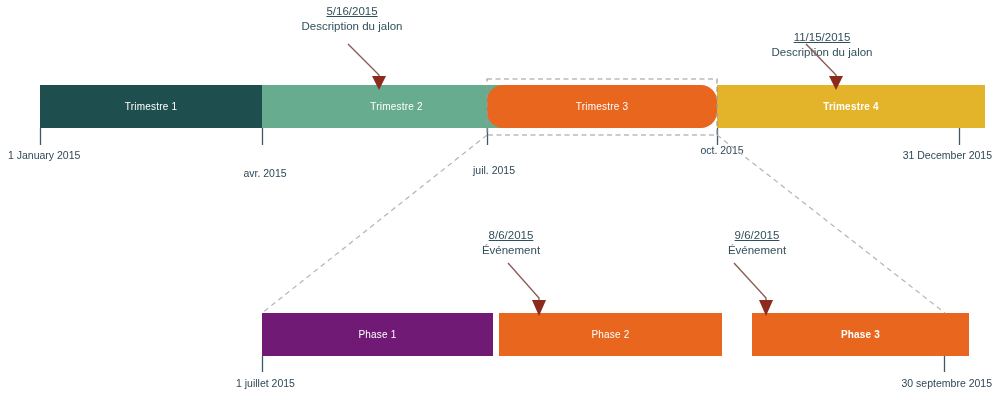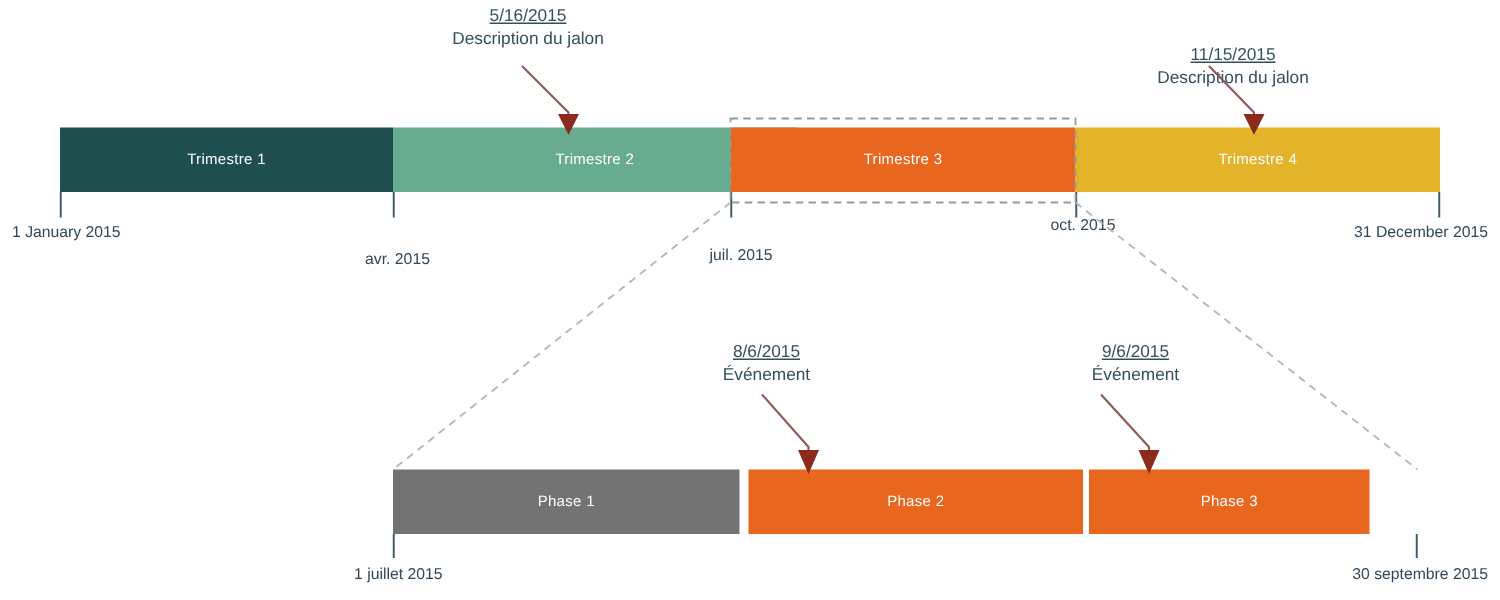--- a/index.html
+++ b/index.html
@@ -78,51 +78,51 @@
 
 <div id="timeline-canvas">
 
   <div class="bar-track" style="left:40px; top:85px; width:920px; height:43px;padding-left:44px;">
     <div class="bar-seg" style="left:0px; width:222px; background:#1f4e4e;">
       <span class="seg-label">Trimestre 1</span>
     </div>
     <div class="bar-seg" style="left:222px; width:269px; background:#68ac8f;">
       <span class="seg-label">Trimestre 2</span>
     </div>
-    <div class="bar-seg" style="left:447px; width:230px; background:#e8661e;">
+    <div class="bar-seg" style="left:447px; width:230px; background:#e8661e;border-radius:16px;">
       <span class="seg-label">Trimestre 3</span>
     </div>
-    <div class="bar-seg" style="left:677px; width:243px; background:#e3b32a;">
+    <div class="bar-seg" style="left:677px; width:268px; background:#e3b32a;font-weight:bold;">
       <span class="seg-label">Trimestre 4</span>
     </div>
   </div>
 
   <div class="axis-label a-start" style="left:8px; top:150px;">1 January 2015</div>
   <div class="axis-label a-mid" style="left:265px; top:145px;margin-top:23px;">avr. 2015</div>
   <div class="axis-label a-mid" style="left:494px; top:145px;margin-top:20px;">juil. 2015</div>
   <div class="axis-label a-mid" style="left:722px; top:145px;">oct. 2015</div>
   <div class="axis-label a-end" style="left:992px; top:150px;">31 December 2015</div>
 
   <div class="callout" style="left:352px; top:4px;">
     <span class="c-date">5/16/2015</span>
     <span class="c-desc">Description du jalon</span>
   </div>
   <div class="callout" style="left:822px; top:4px;margin-top:26px;">
     <span class="c-date">11/15/2015</span>
     <span class="c-desc">Description du jalon</span>
   </div>
 
   <div class="bar-track" style="left:262px; top:313px; width:683px; height:43px;">
-    <div class="bar-seg" style="left:0px; width:231px; background:#737373;">
+    <div class="bar-seg" style="left:0px; width:231px; background:#701a75;">
       <span class="seg-label">Phase 1</span>
     </div>
     <div class="bar-seg" style="left:237px; width:223px; background:#e8661e;">
       <span class="seg-label">Phase 2</span>
     </div>
-    <div class="bar-seg" style="left:464px; width:187px; background:#e8661e;">
+    <div class="bar-seg" style="left:490px; width:217px; background:#e8661e;font-weight:bold;">
       <span class="seg-label">Phase 3</span>
     </div>
   </div>
 
   <div class="axis-label a-start" style="left:236px; top:378px;">1 juillet 2015</div>
   <div class="axis-label a-end" style="left:992px; top:378px;">30 septembre 2015</div>
 
   <div class="callout" style="left:511px; top:228px;">
     <span class="c-date">8/6/2015</span>
     <span class="c-desc">Événement</span>

